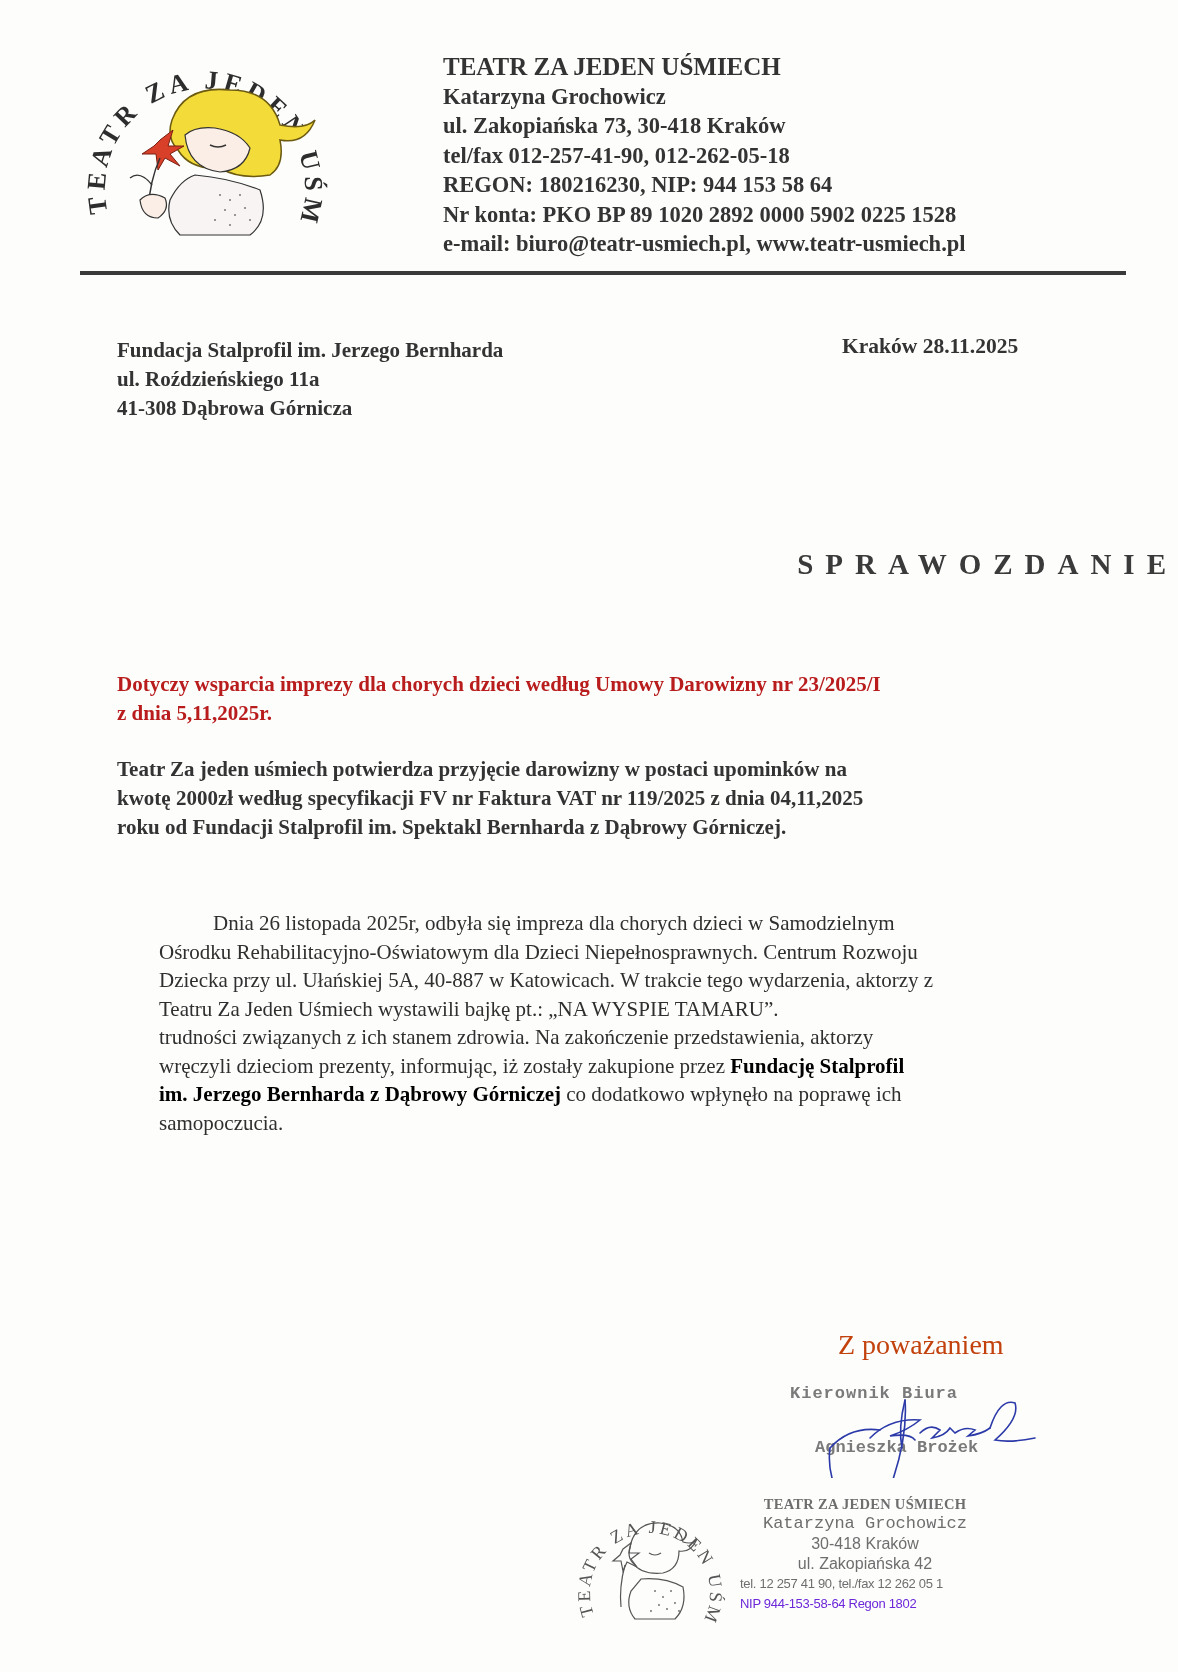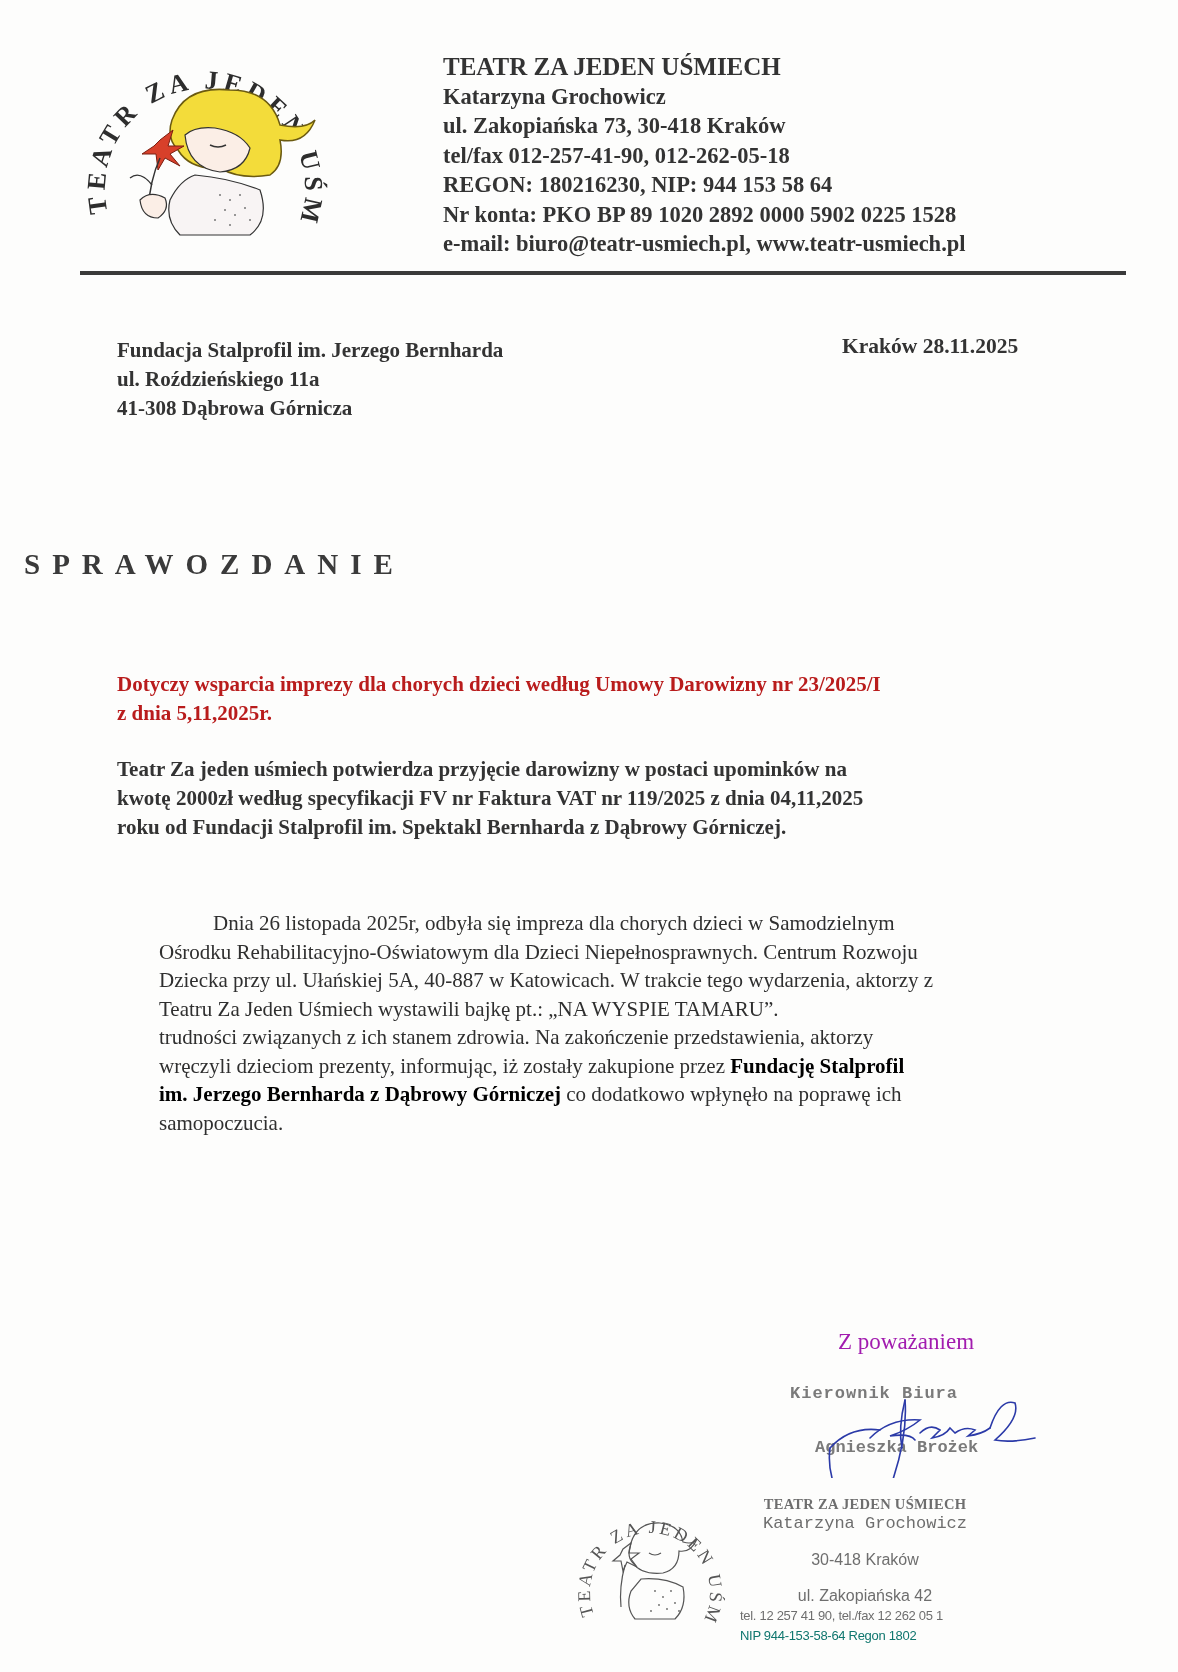--- a/index.html
+++ b/index.html
@@ -11,45 +11,45 @@
   .header-info { position: absolute; left: 443px; top: 52px; font-weight: bold; color: #333; line-height: 29.5px; }
   .header-info .org { font-size: 25px; }
   .header-info .line { font-size: 22.5px; white-space: nowrap; }
   .header-rule { position: absolute; left: 80px; top: 271px; width: 1046px; height: 4px; background: #3a3a3a; }
 
   
   .addressee { position: absolute; left: 117px; top: 336px; font-weight: bold; font-size: 21px; line-height: 29px; color: #333; }
   .date { position: absolute; left: 842px; top: 334px; font-weight: bold; font-size: 21.5px; color: #333; }
 
   
-  .title { position: absolute; left: 0; width: 1178px; top: 548px; text-align: left; font-size: 29px; font-weight: bold; letter-spacing: 12px; color: #3a3a3a; text-indent: 24px; }
+  .title { position: absolute; left: 0; width: 1178px; top: 548px; text-align: right; font-size: 29px; font-weight: bold; letter-spacing: 12px; color: #3a3a3a; text-indent: 24px; }
 
   
   .subject { position: absolute; left: 117px; top: 670px; width: 960px; font-weight: bold; font-size: 21px; line-height: 29px; color: #b91c1c; }
   .confirm { position: absolute; left: 117px; top: 755px; width: 960px; font-weight: bold; font-size: 21px; line-height: 29px; color: #333; }
   .narrative { position: absolute; left: 117px; top: 909px; width: 960px; font-size: 21px; line-height: 28.5px; color: #2f2f2f; margin-left: 42px; }
   .narrative .indent { padding-left: 54px; }
   .narrative b { font-weight: bold; color: #000000; }
   .ln { display: block; white-space: nowrap; }
 
   
-  .closing { position: absolute; left: 838px; top: 1329px; font-size: 23px; color: #a21caf; }
+  .closing { position: absolute; left: 838px; top: 1329px; font-size: 28px; color: #c2410c; }
   .sig-block { position: absolute; left: 790px; top: 1378px; width: 260px; height: 100px; }
   .sig-title { position: absolute; left: 0; top: 6px; font-family: "Liberation Mono", "DejaVu Sans Mono", monospace; font-size: 17px; color: #7a7a7a; font-weight: bold; letter-spacing: 1px; }
   .sig-name { position: absolute; left: 25px; top: 60px; font-family: "Liberation Mono", "DejaVu Sans Mono", monospace; font-size: 17px; color: #7a7a7a; font-weight: bold; }
   .signature { position: absolute; left: 0; top: 0; width: 260px; height: 100px; }
 
   
   .stamp-logo { position: absolute; left: 575px; top: 1487px; width: 150px; height: 150px; }
   .stamp-info { position: absolute; left: 740px; top: 1494px; width: 250px; text-align: center; color: #6e6e6e; font-family: "Liberation Sans", "DejaVu Sans", sans-serif; line-height: 20px; }
   .stamp-info .s-org { font-family: "Liberation Serif", "DejaVu Serif", serif; font-size: 14.5px; font-weight: bold; letter-spacing: 0.3px; }
   .stamp-info .s-name { font-family: "Liberation Mono", "DejaVu Sans Mono", monospace; font-size: 17px; }
-  .stamp-info .s-line { font-size: 16px; margin-top: 16px; }
+  .stamp-info .s-line { font-size: 16px; }
   .stamp-info .s-small { font-size: 13px; text-align: left; white-space: nowrap; letter-spacing: -0.3px; }
-  .stamp-info .s-faded { color: #0f766e; }
+  .stamp-info .s-faded { color: #6d28d9; }
 </style>
 </head>
 <body>
 
 <div class="page">
 
   <svg class="logo" viewBox="0 0 270 200">
     <defs>
       <path id="arcLogo" d="M 40 170 A 100 100 0 1 1 230 170"></path>
     </defs>

